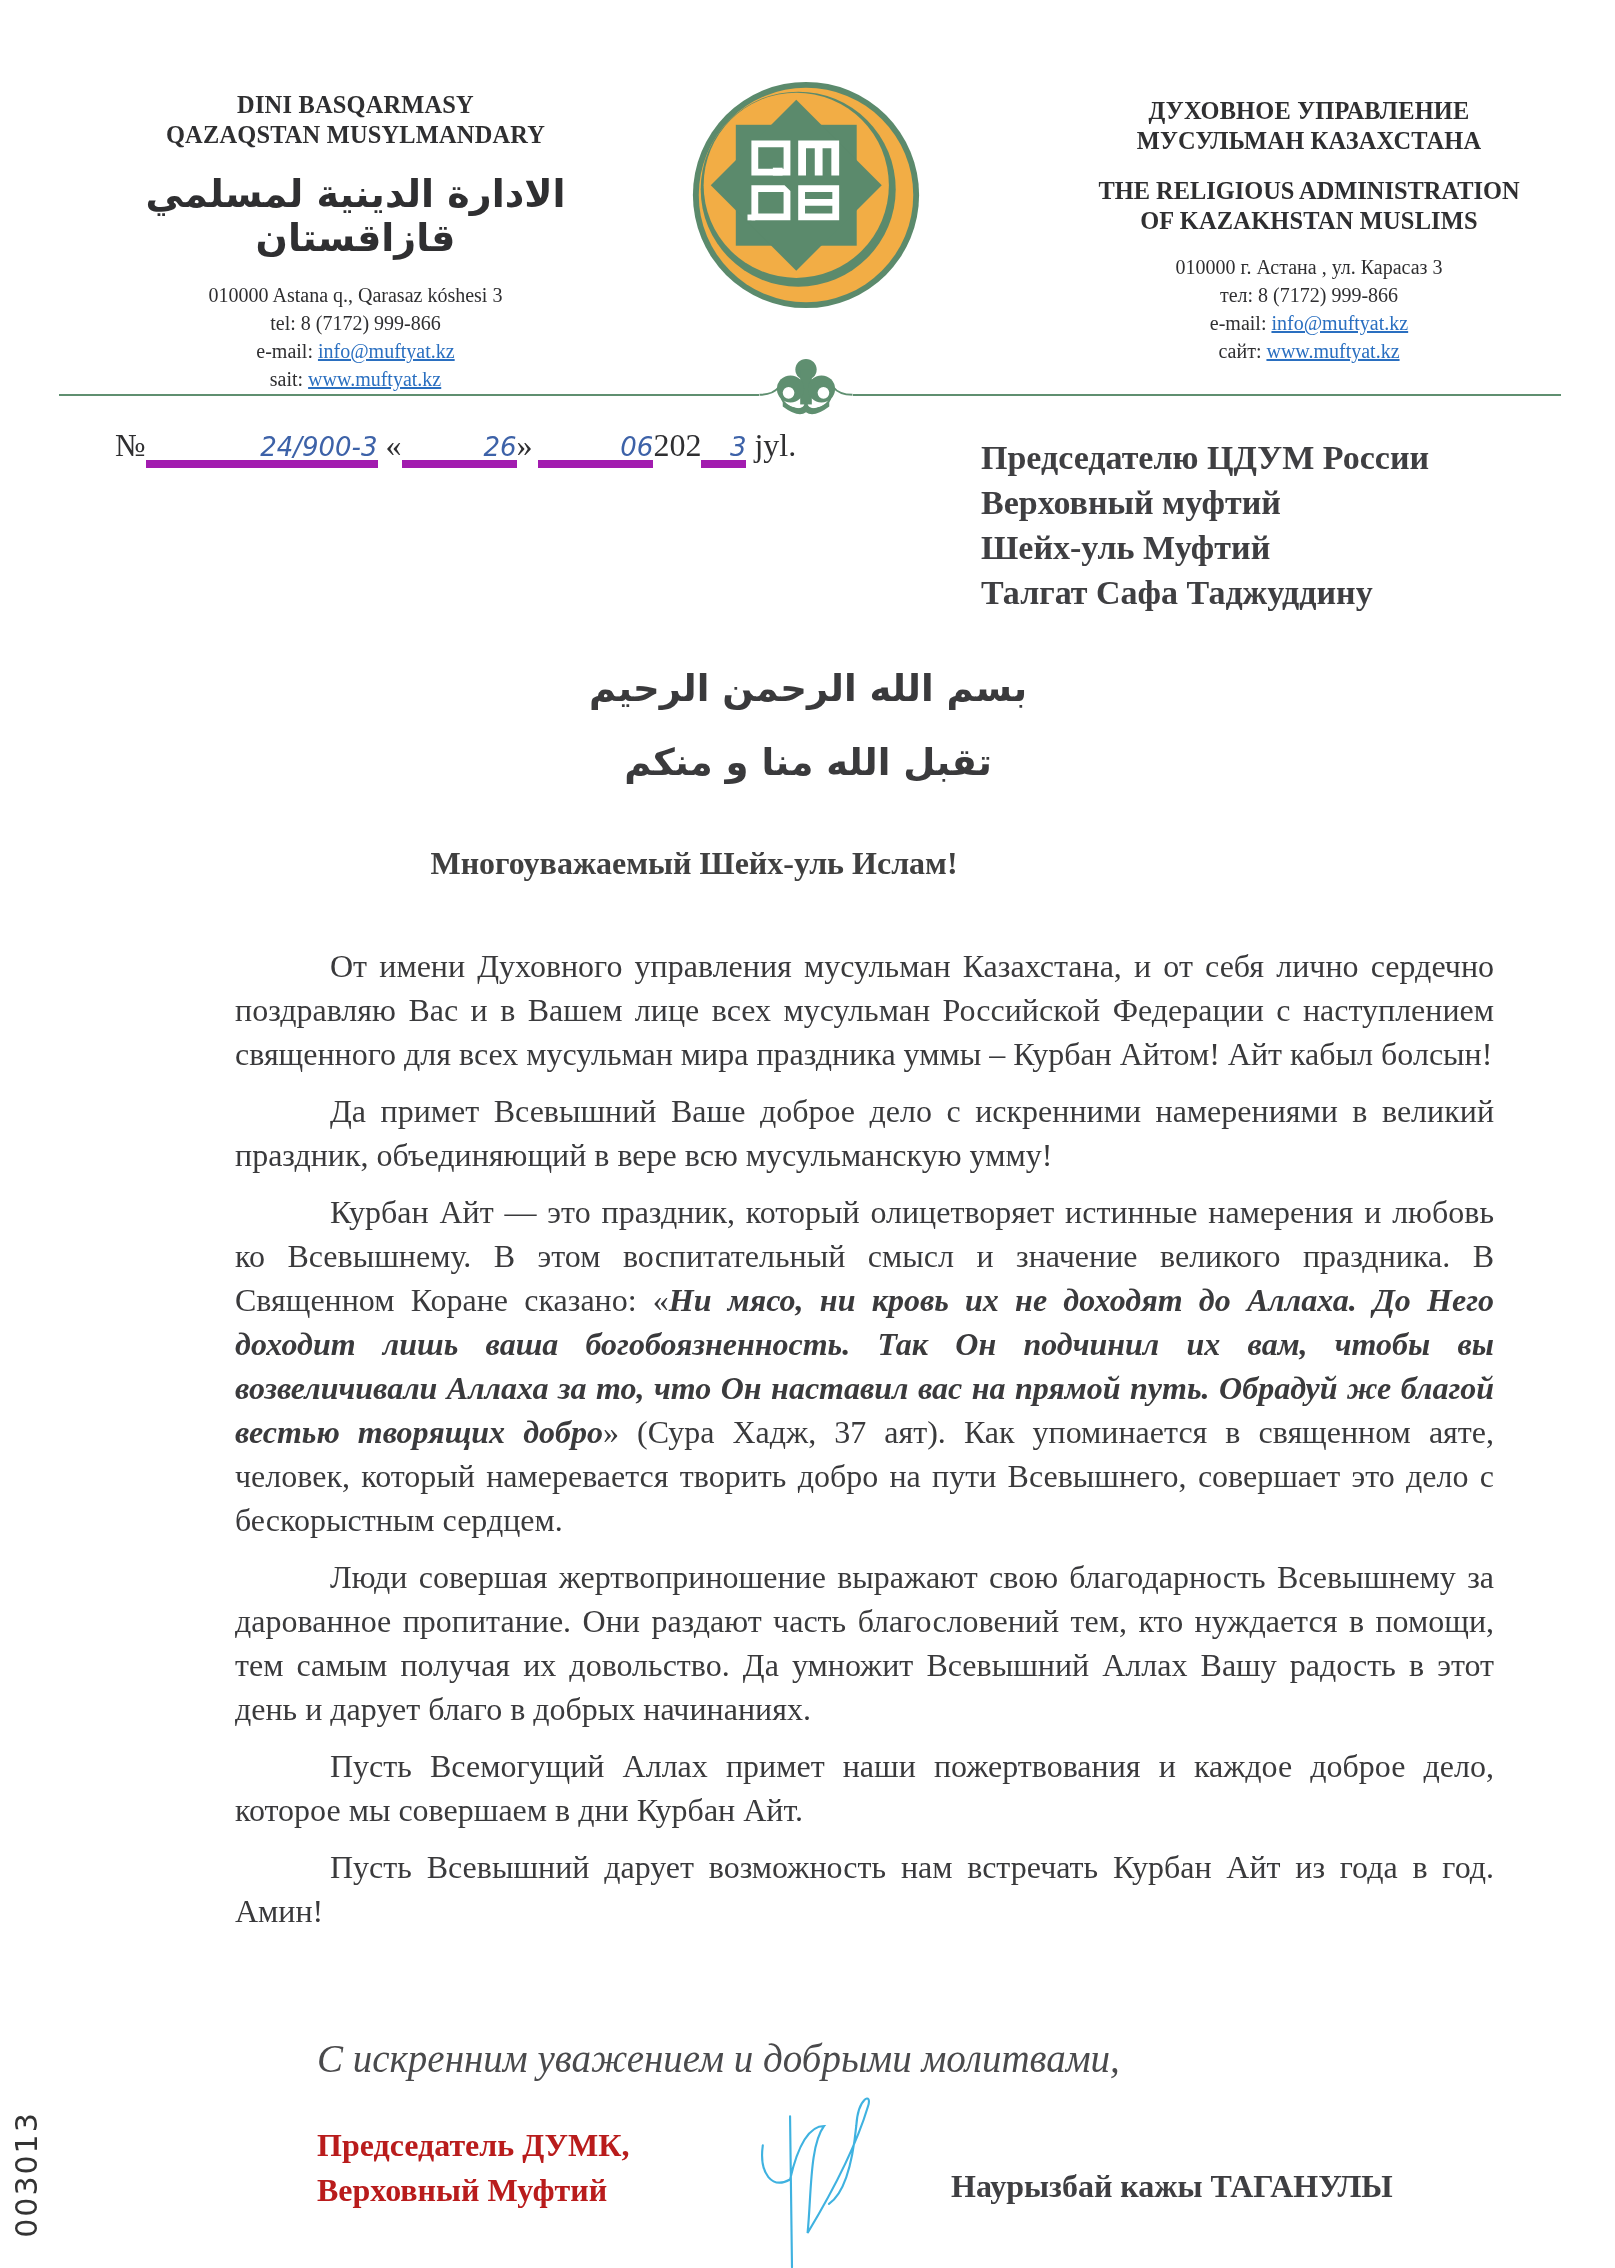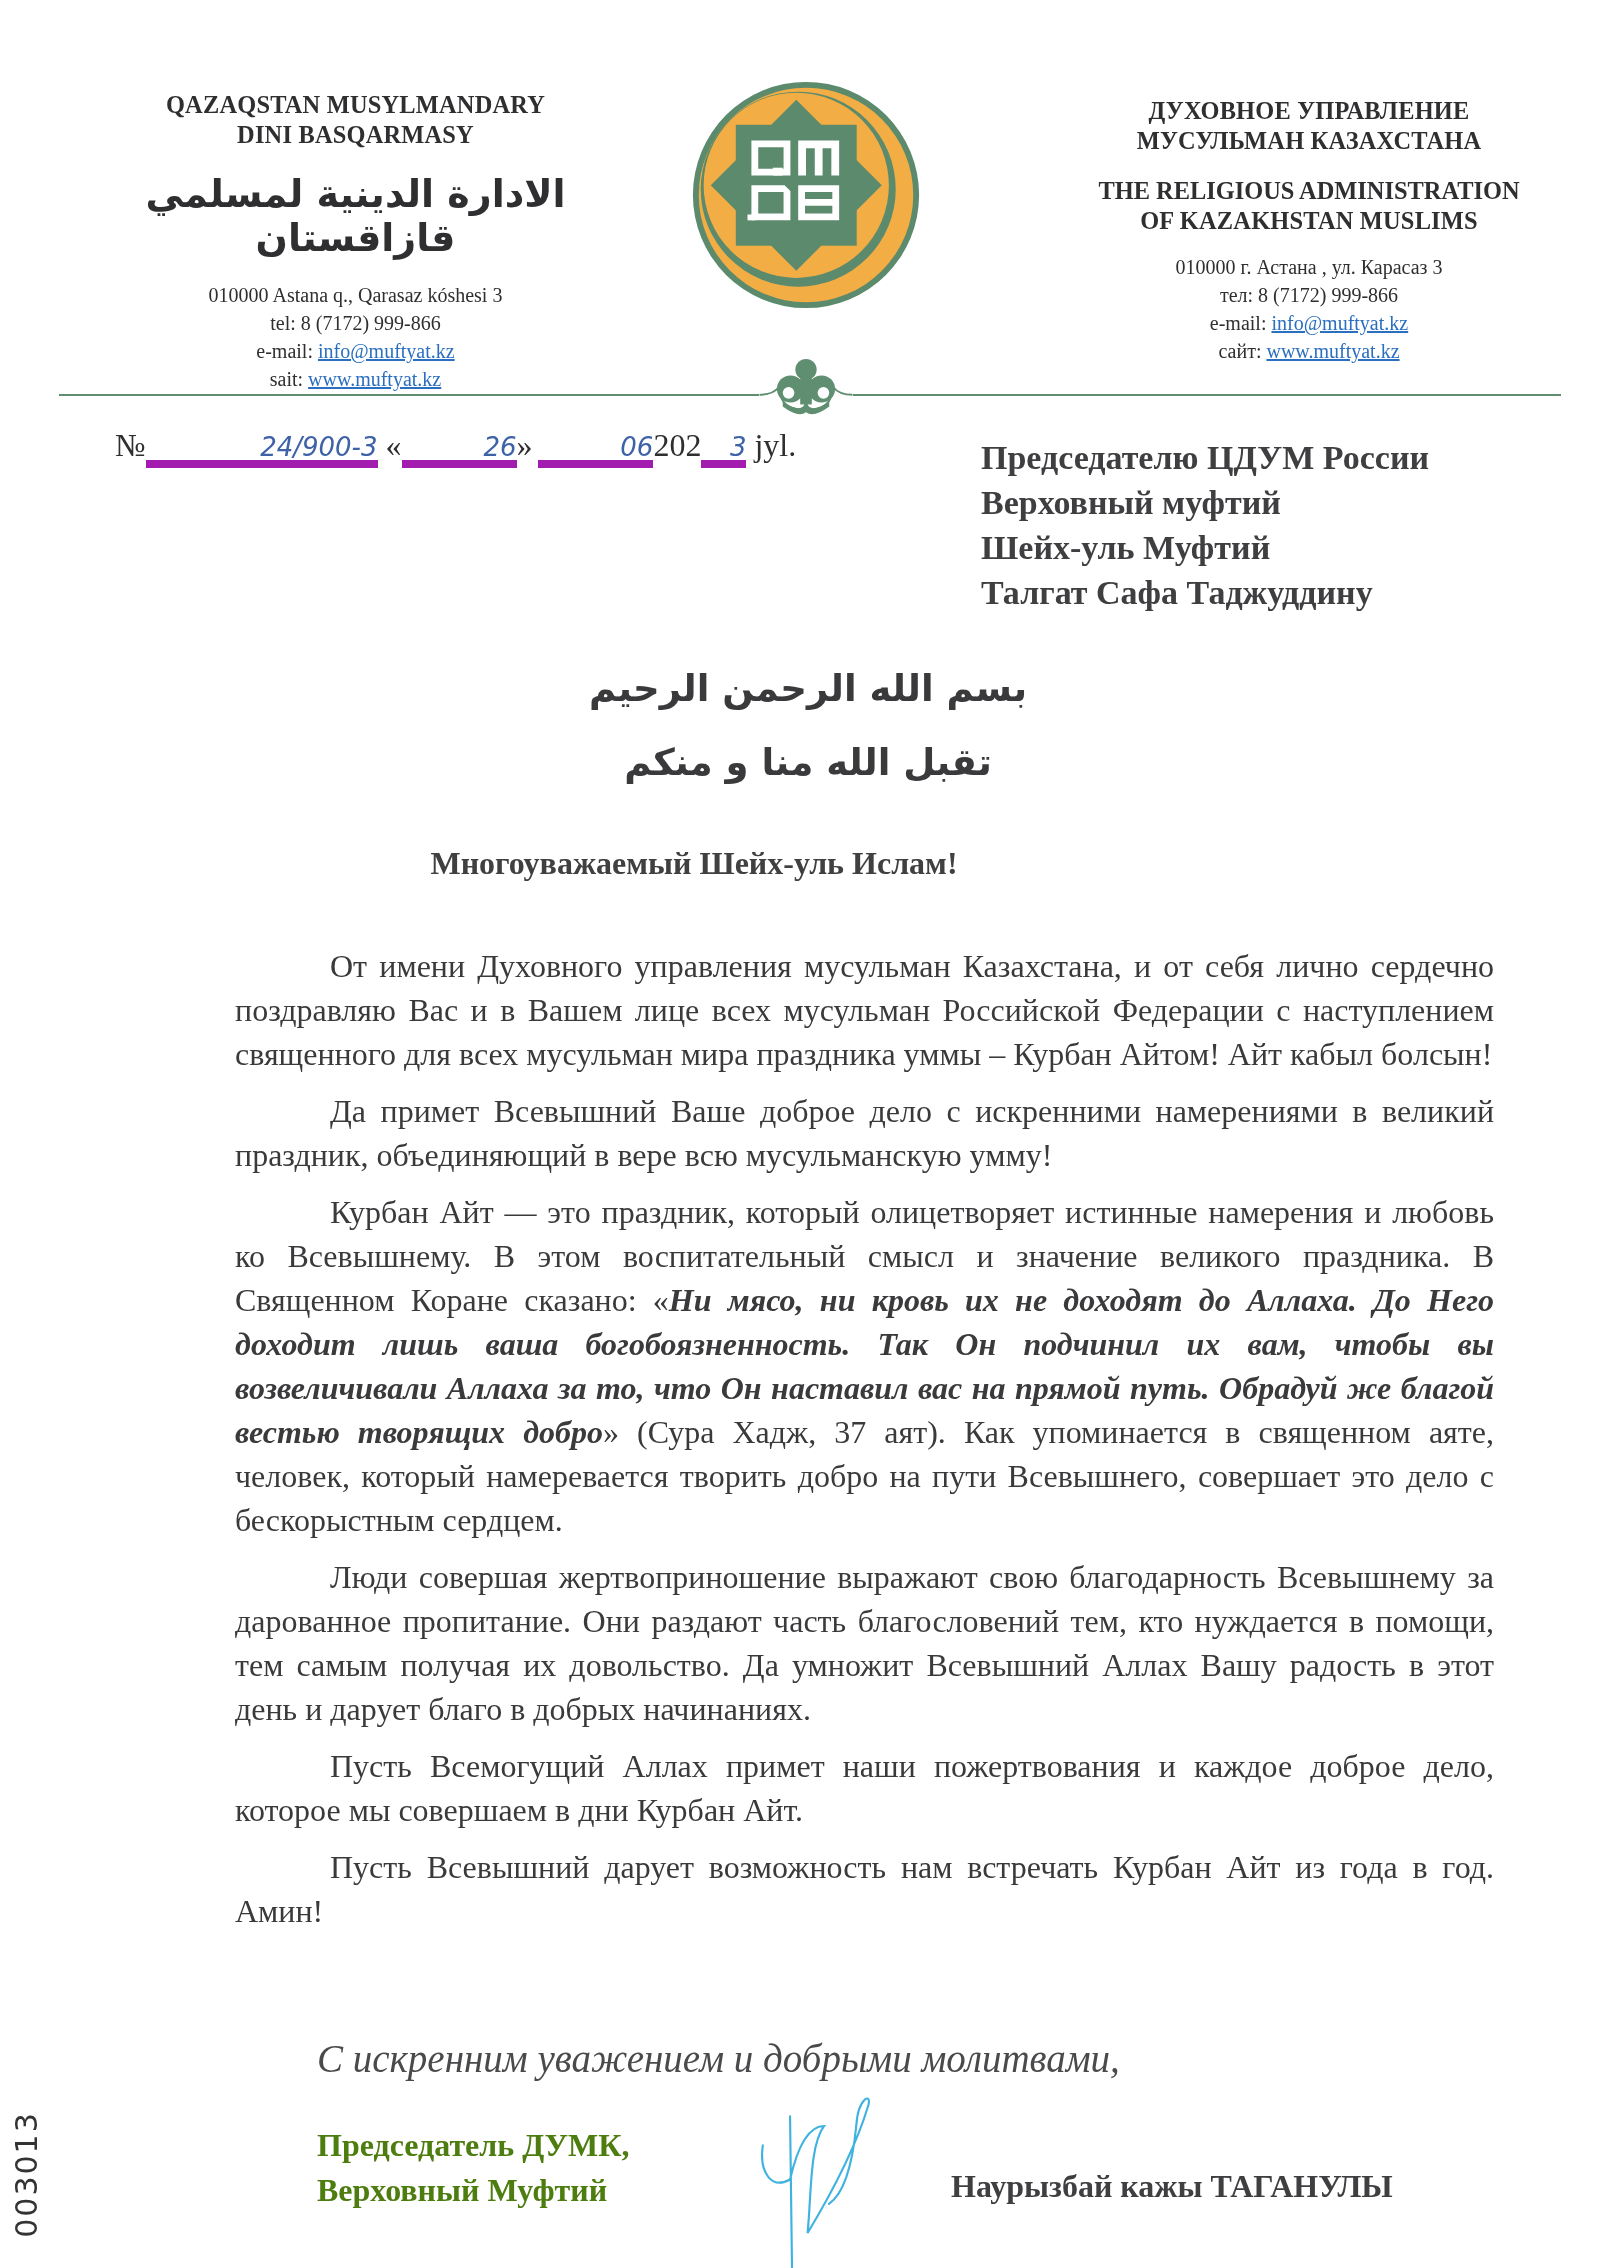--- a/index.html
+++ b/index.html
@@ -21,32 +21,32 @@
   .ref-line { left:115px; top:427px; font-size:32px; color:#2f2f31; white-space:nowrap; }
   .hand { font-family:"DejaVu Sans", sans-serif; font-style:italic; color:#3d62a8; font-size:26px; font-weight:normal; }
   .blank { display:inline-block; border-bottom:8px solid #a21caf; text-align:right; height:33px; vertical-align:baseline; }
   .addressee { left:981px; top:435px; font-weight:bold; font-size:34px; line-height:45px; color:#3f3f42; }
   .arabic-center { left:0; width:1616px; text-align:center; font-family:"DejaVu Sans", sans-serif; font-weight:bold; font-size:37px; direction:rtl; color:#3a3a3c; }
   .salutation { left:0; width:1388px; top:845px; text-align:center; font-weight:bold; font-size:32px; color:#404040; }
   .body-text { left:222px; top:931px; width:1285px; font-size:32px; line-height:44px; color:#3a3a3c; text-align:justify; }
   .body-text p { margin:13px; text-indent:95px; }
   .body-text .quote { font-weight:bold; font-style:italic; }
   .closing { left:317px; top:2036px; font-style:italic; font-size:39px; color:#4a4a4c; }
-  .sign-left { left:317px; top:2123px; font-weight:bold; font-size:32px; line-height:45px; color:#4d7c0f; }
+  .sign-left { left:317px; top:2123px; font-weight:bold; font-size:32px; line-height:45px; color:#b91c1c; }
   .sign-right { left:951px; top:2168px; font-weight:bold; font-size:32px; color:#3f3f42; }
   .signature { left:751px; top:2087px; width:156px; height:185px; }
   .serial { left:0px; top:2097px; width:78px; height:156px; }
   .serial span { position:absolute; left:-37px; top:60px; transform:rotate(-90deg); font-family:"DejaVu Sans", sans-serif; font-size:30px; letter-spacing:2px; color:#333; white-space:nowrap; }
 </style>
 </head>
 <body>
 
 <div class="abs hdr-left">
+  <div class="org-title">DINI BASQARMASY</div>
   <div class="org-title">QAZAQSTAN MUSYLMANDARY</div>
-  <div class="org-title">DINI BASQARMASY</div>
   <div class="org-arabic">الادارة الدينية لمسلمي قازاقستان</div>
   <div class="addr addr-left">
     <div>010000  Astana  q., Qarasaz kóshesi 3</div>
     <div>tel: 8 (7172) 999-866</div>
     <div><span>e-mail: </span><span class="link">info@muftyat.kz</span></div>
     <div><span>sait: </span><span class="link">www.muftyat.kz</span></div>
   </div>
 </div>
 
 <div class="abs logo">

